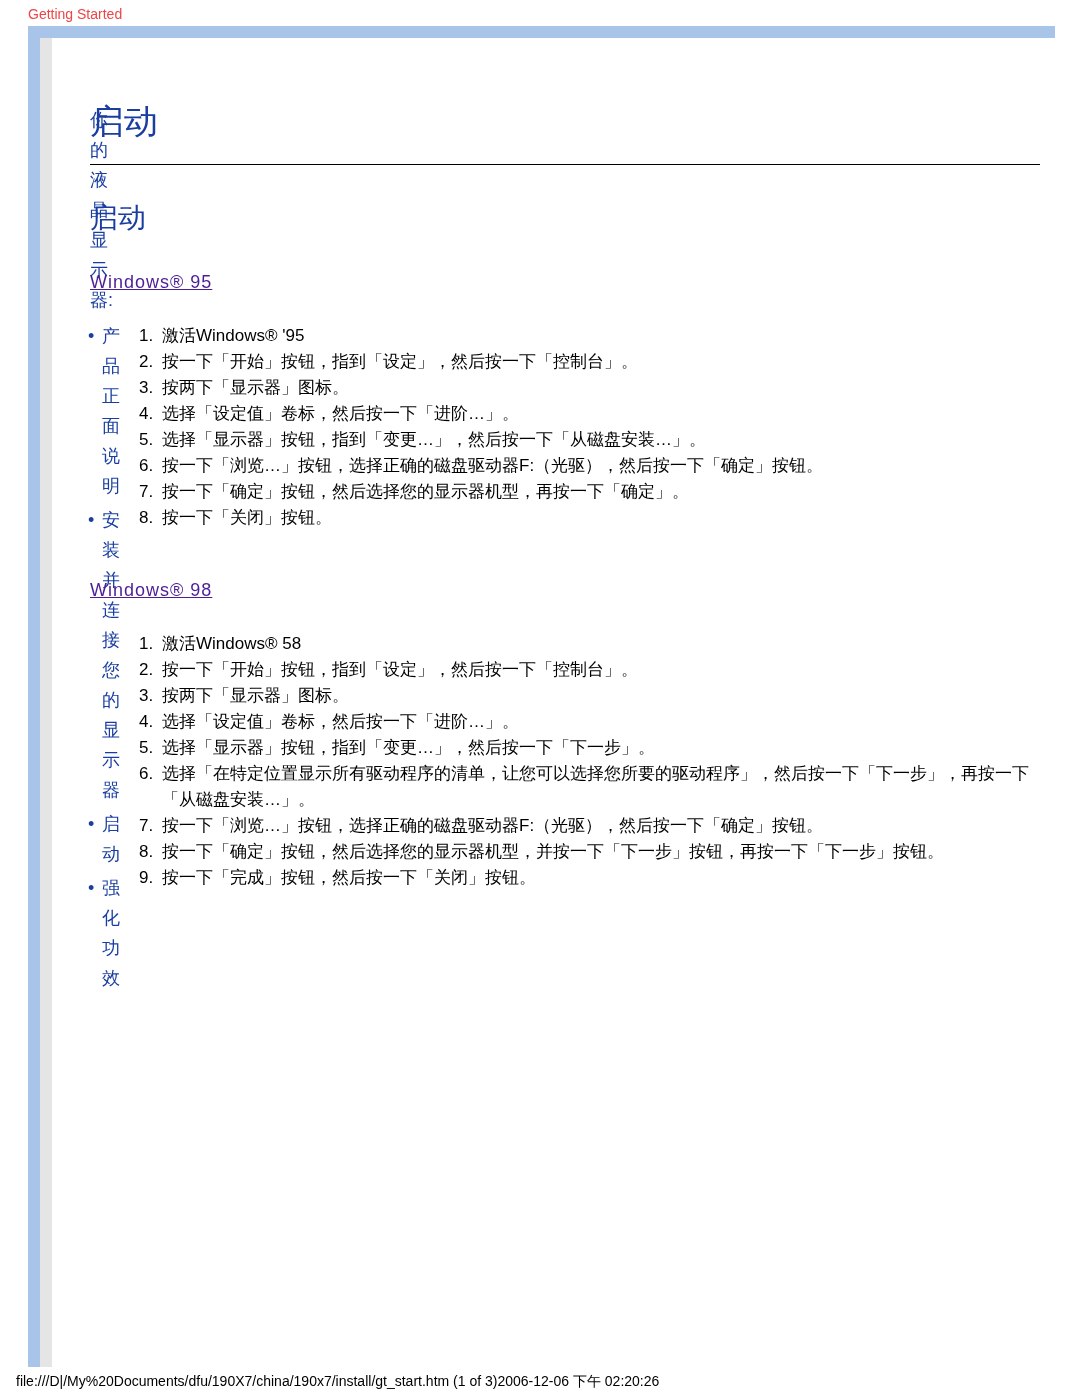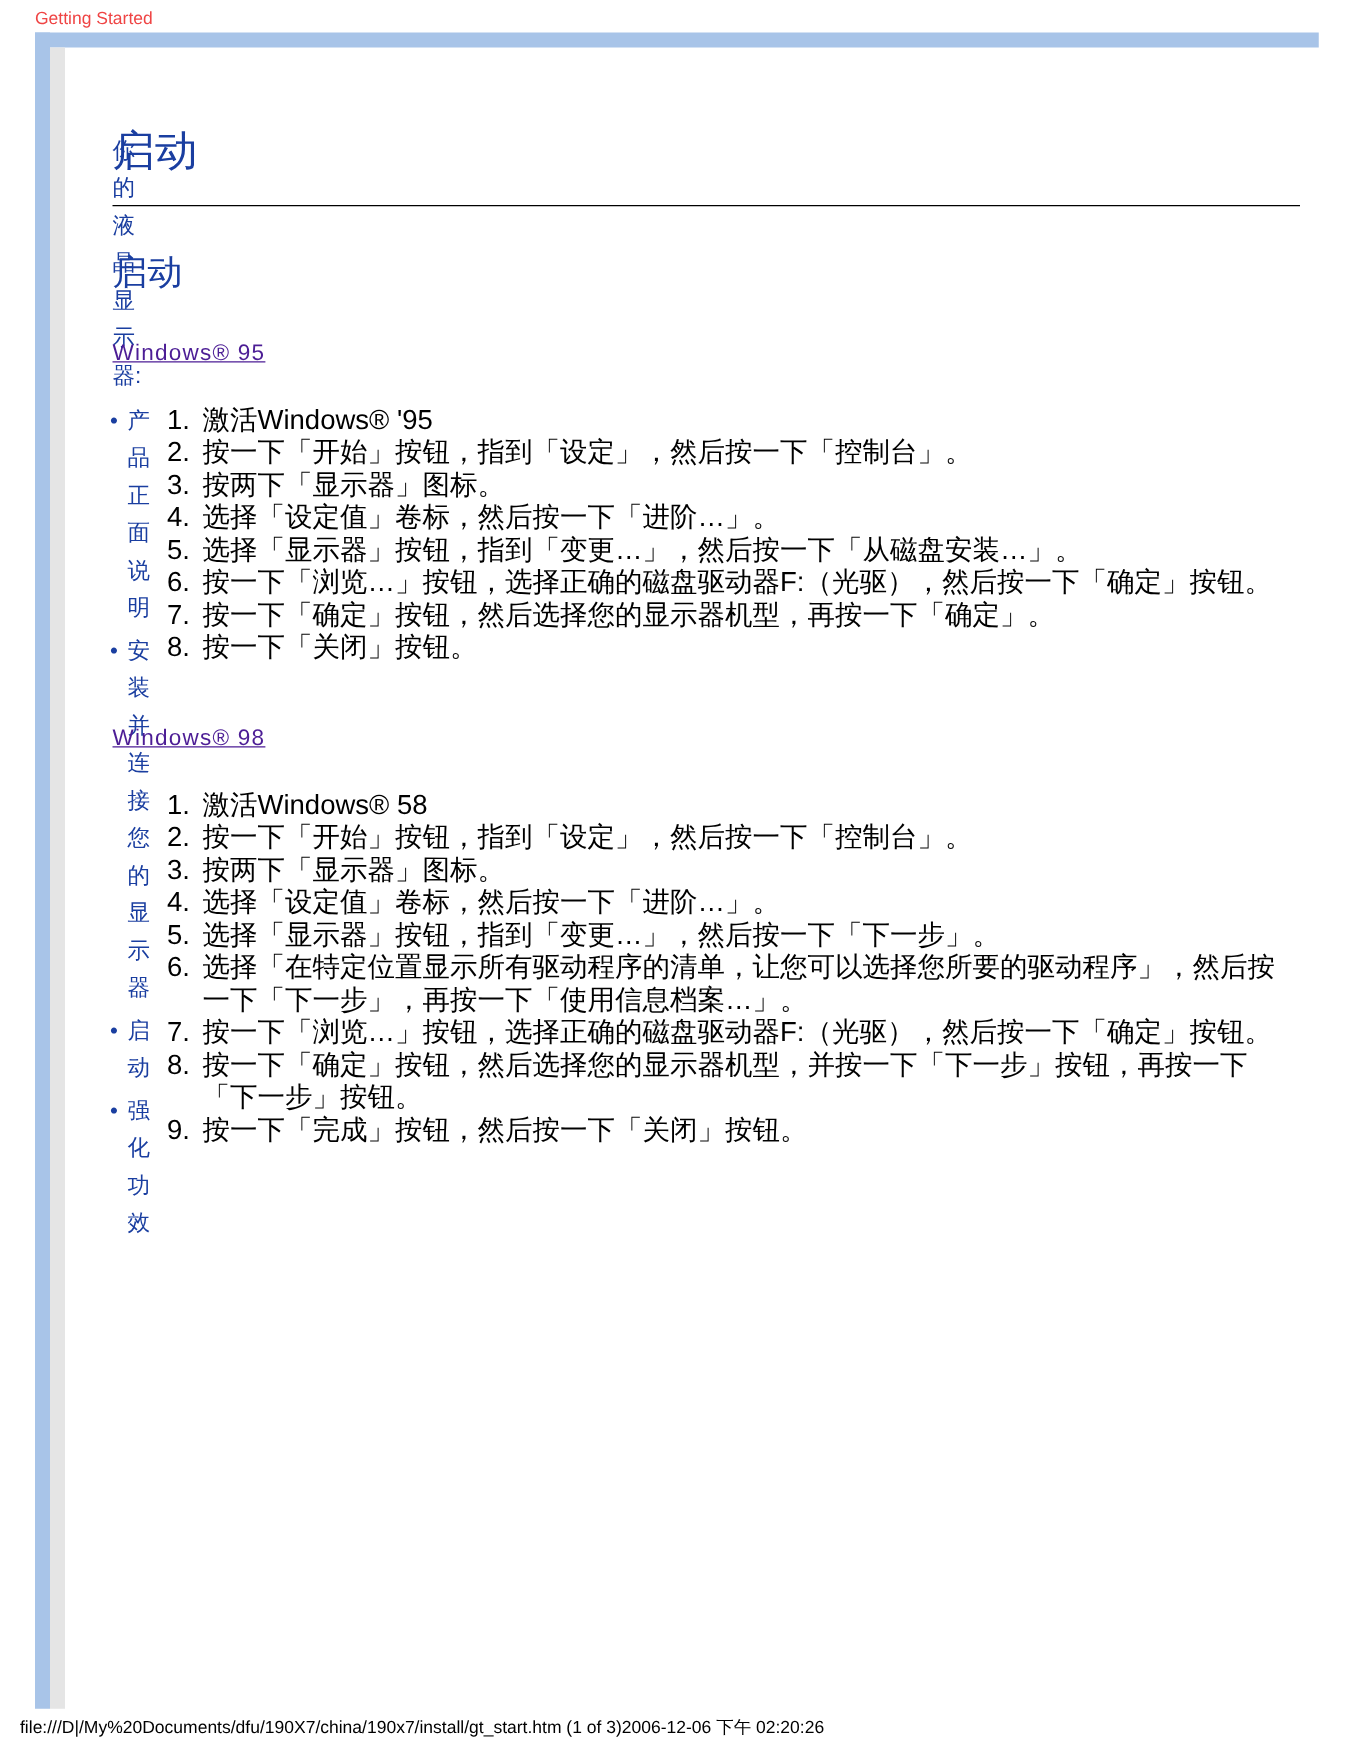--- a/index.html
+++ b/index.html
@@ -112,21 +112,21 @@
   .os-label {
     color: #4c1d95;
     font-size: 18px;
     margin-bottom: 28px;
     letter-spacing: 1px;
     text-decoration: underline;
   }
   ol {
     margin-left: 68px;
     margin-bottom: 46px;
-    font-size: 22px;
+    font-size: 17px;
     line-height: 26px;
   }
   ol li {
     margin-bottom: 0;
     padding-left: 4px;
   }
   .footer-path {
     position: absolute;
     bottom: 6px;
     left: 16px;
@@ -170,21 +170,21 @@
     <li>按一下「关闭」按钮。</li>
   </ol>
 
   <div class="os-label">Windows® 98</div>
   <ol>
     <li>激活Windows® 58</li>
     <li>按一下「开始」按钮，指到「设定」，然后按一下「控制台」。</li>
     <li>按两下「显示器」图标。</li>
     <li>选择「设定值」卷标，然后按一下「进阶…」。</li>
     <li>选择「显示器」按钮，指到「变更…」，然后按一下「下一步」。</li>
-    <li>选择「在特定位置显示所有驱动程序的清单，让您可以选择您所要的驱动程序」，然后按一下「下一步」，再按一下「使用信息档案…」。</li>
+    <li>选择「在特定位置显示所有驱动程序的清单，让您可以选择您所要的驱动程序」，然后按一下「下一步」，再按一下「从磁盘安装…」。</li>
     <li>按一下「浏览…」按钮，选择正确的磁盘驱动器F:（光驱），然后按一下「确定」按钮。</li>
     <li>按一下「确定」按钮，然后选择您的显示器机型，并按一下「下一步」按钮，再按一下「下一步」按钮。</li>
     <li>按一下「完成」按钮，然后按一下「关闭」按钮。</li>
   </ol>
 
 </div>
 
 <div class="footer-path">file:///D|/My%20Documents/dfu/190X7/china/190x7/install/gt_start.htm (1 of 3)2006-12-06 下午 02:20:26</div>
 
 </body></html>

